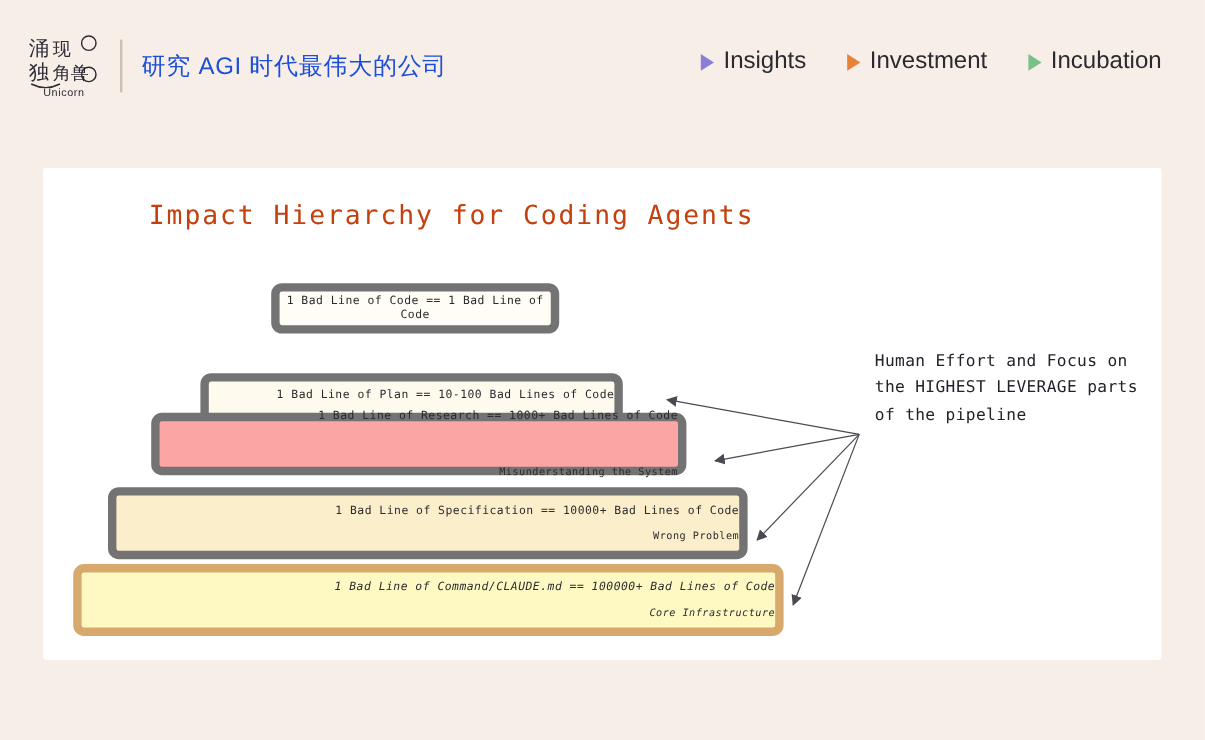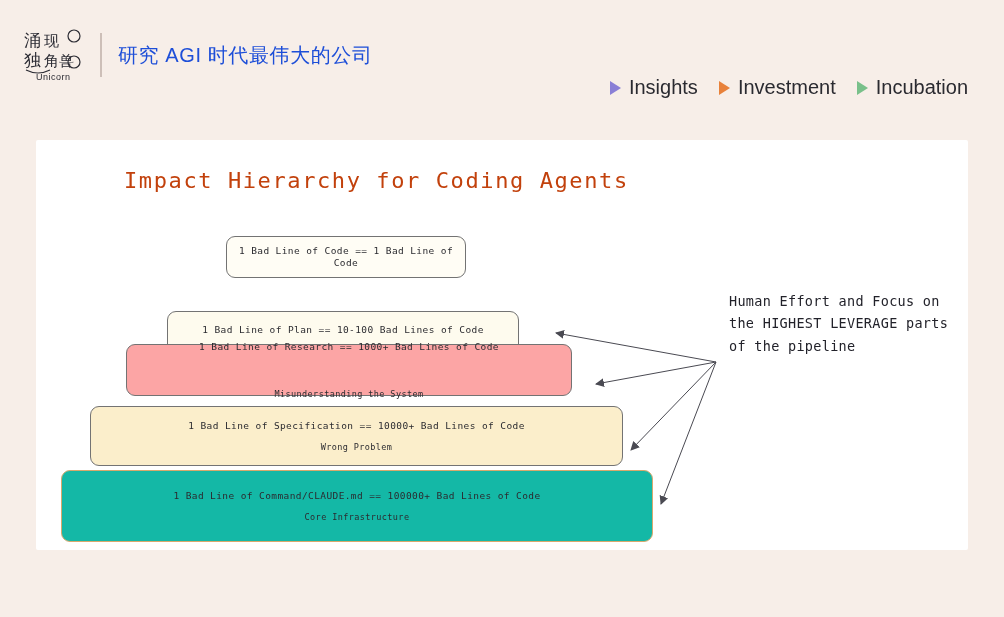--- a/index.html
+++ b/index.html
@@ -65,22 +65,21 @@
     color: #1d4ed8;
     letter-spacing: 0.6px;
     white-space: nowrap;
   }
   #header-nav {
     position: absolute;
     right: 36px;
     top: 40px;
     display: flex;
     align-items: center;
-    gap: 21px;
-    margin-top: 36px;
+    gap: 34px;
   }
   .nav-item {
     display: flex;
     align-items: center;
     gap: 8px;
     font-size: 20px;
     color: #2a2a30;
     white-space: nowrap;
   }
   .nav-tri {
@@ -117,47 +116,47 @@
   
   #pyramid {
     position: absolute;
     left: 0;
     top: 96px;
     width: 600px;
     height: 300px;
   }
   .tier {
     position: absolute;
-    border: 1px solid #737373;
+    border: 7px solid #737373;
     border-radius: 9px;
     box-sizing: border-box;
     display: flex;
     flex-direction: column;
-    align-items: center;
+    align-items: flex-end;
     justify-content: center;
     font-family: "DejaVu Sans Mono", monospace;
     color: #2b2b30;
   }
   .tier-main {
     font-size: 9.5px;
     letter-spacing: 0.4px;
     line-height: 1.3;
     text-align: center;
   }
   .tier-sub {
     font-size: 8.5px;
     letter-spacing: 0.4px;
     margin-top: 9px;
     text-align: center;
   }
   #tier-0 { left: 190px; top: 0px;   width: 240px; height: 42px; background: #fffdf5; }
   #tier-1 { left: 131px; top: 46px;  width: 352px; height: 58px; background: #fefbee; margin-top: 29px; }
   #tier-2 { left: 90px;  top: 108px; width: 446px; height: 52px; background: #fca5a5; gap: 26px; }
   #tier-3 { left: 54px;  top: 170px; width: 533px; height: 60px; background: #fbeecb; }
-  #tier-4 { left: 25px;  top: 234px; width: 592px; height: 72px; background: #14b8a6; border-color: #d8a96d; }
+  #tier-4 { left: 25px;  top: 234px; width: 592px; height: 60px; background: #fef9c3; border-color: #d8a96d; font-style: italic; }
 
   
   #annotation {
     position: absolute;
     left: 693px;
     top: 150px;
     width: 230px;
     font-family: "DejaVu Sans Mono", monospace;
     font-size: 13.5px;
     line-height: 1.65;

